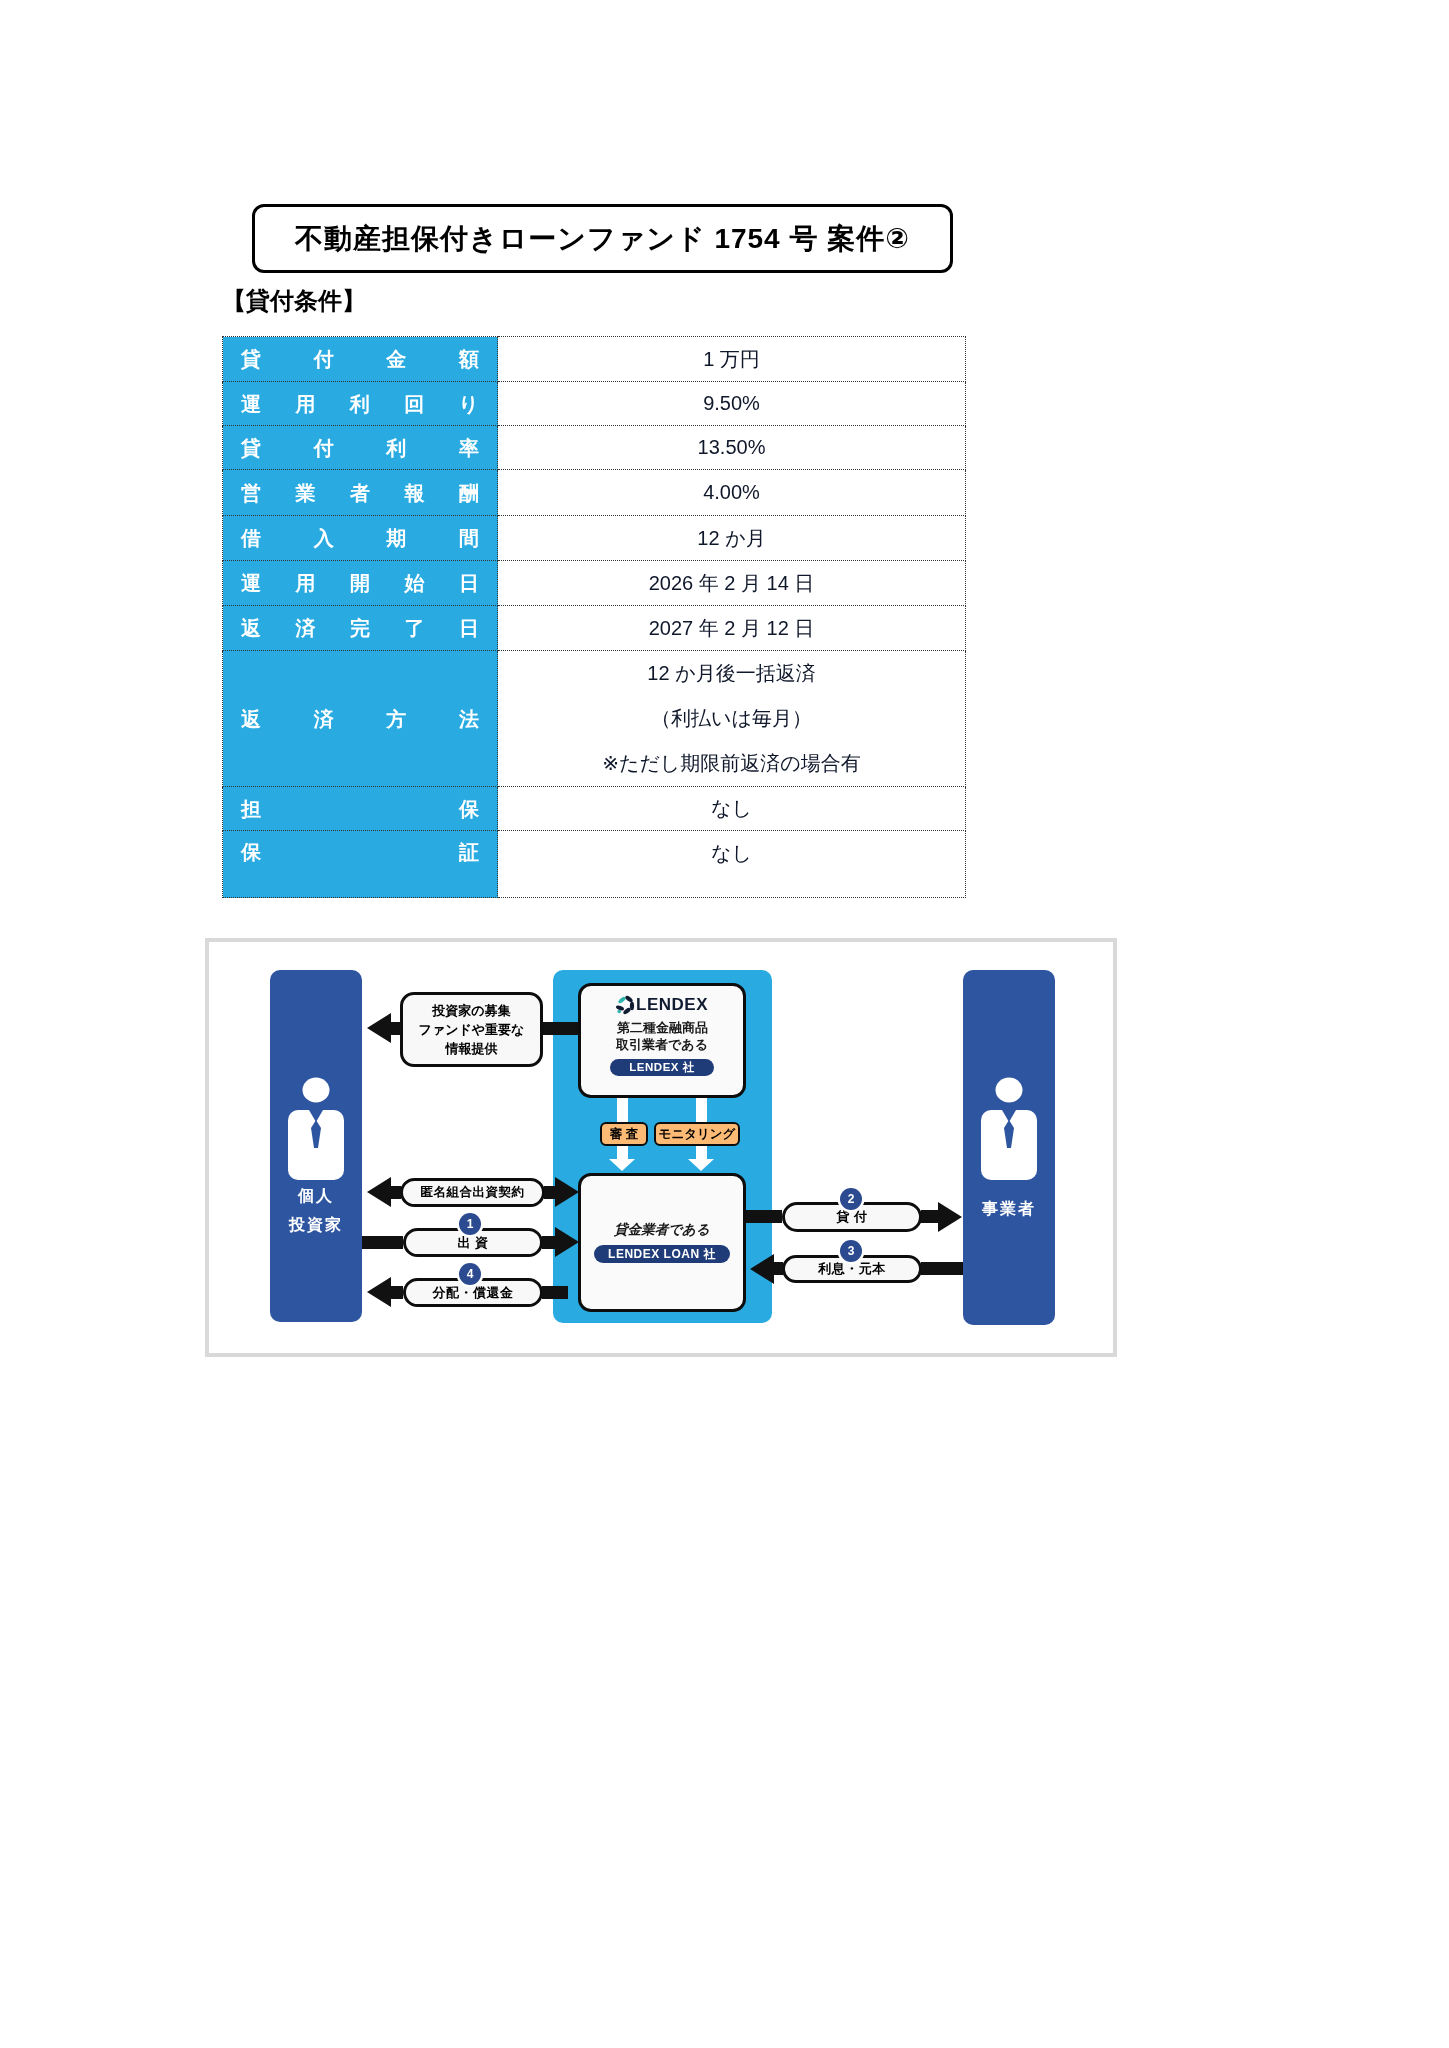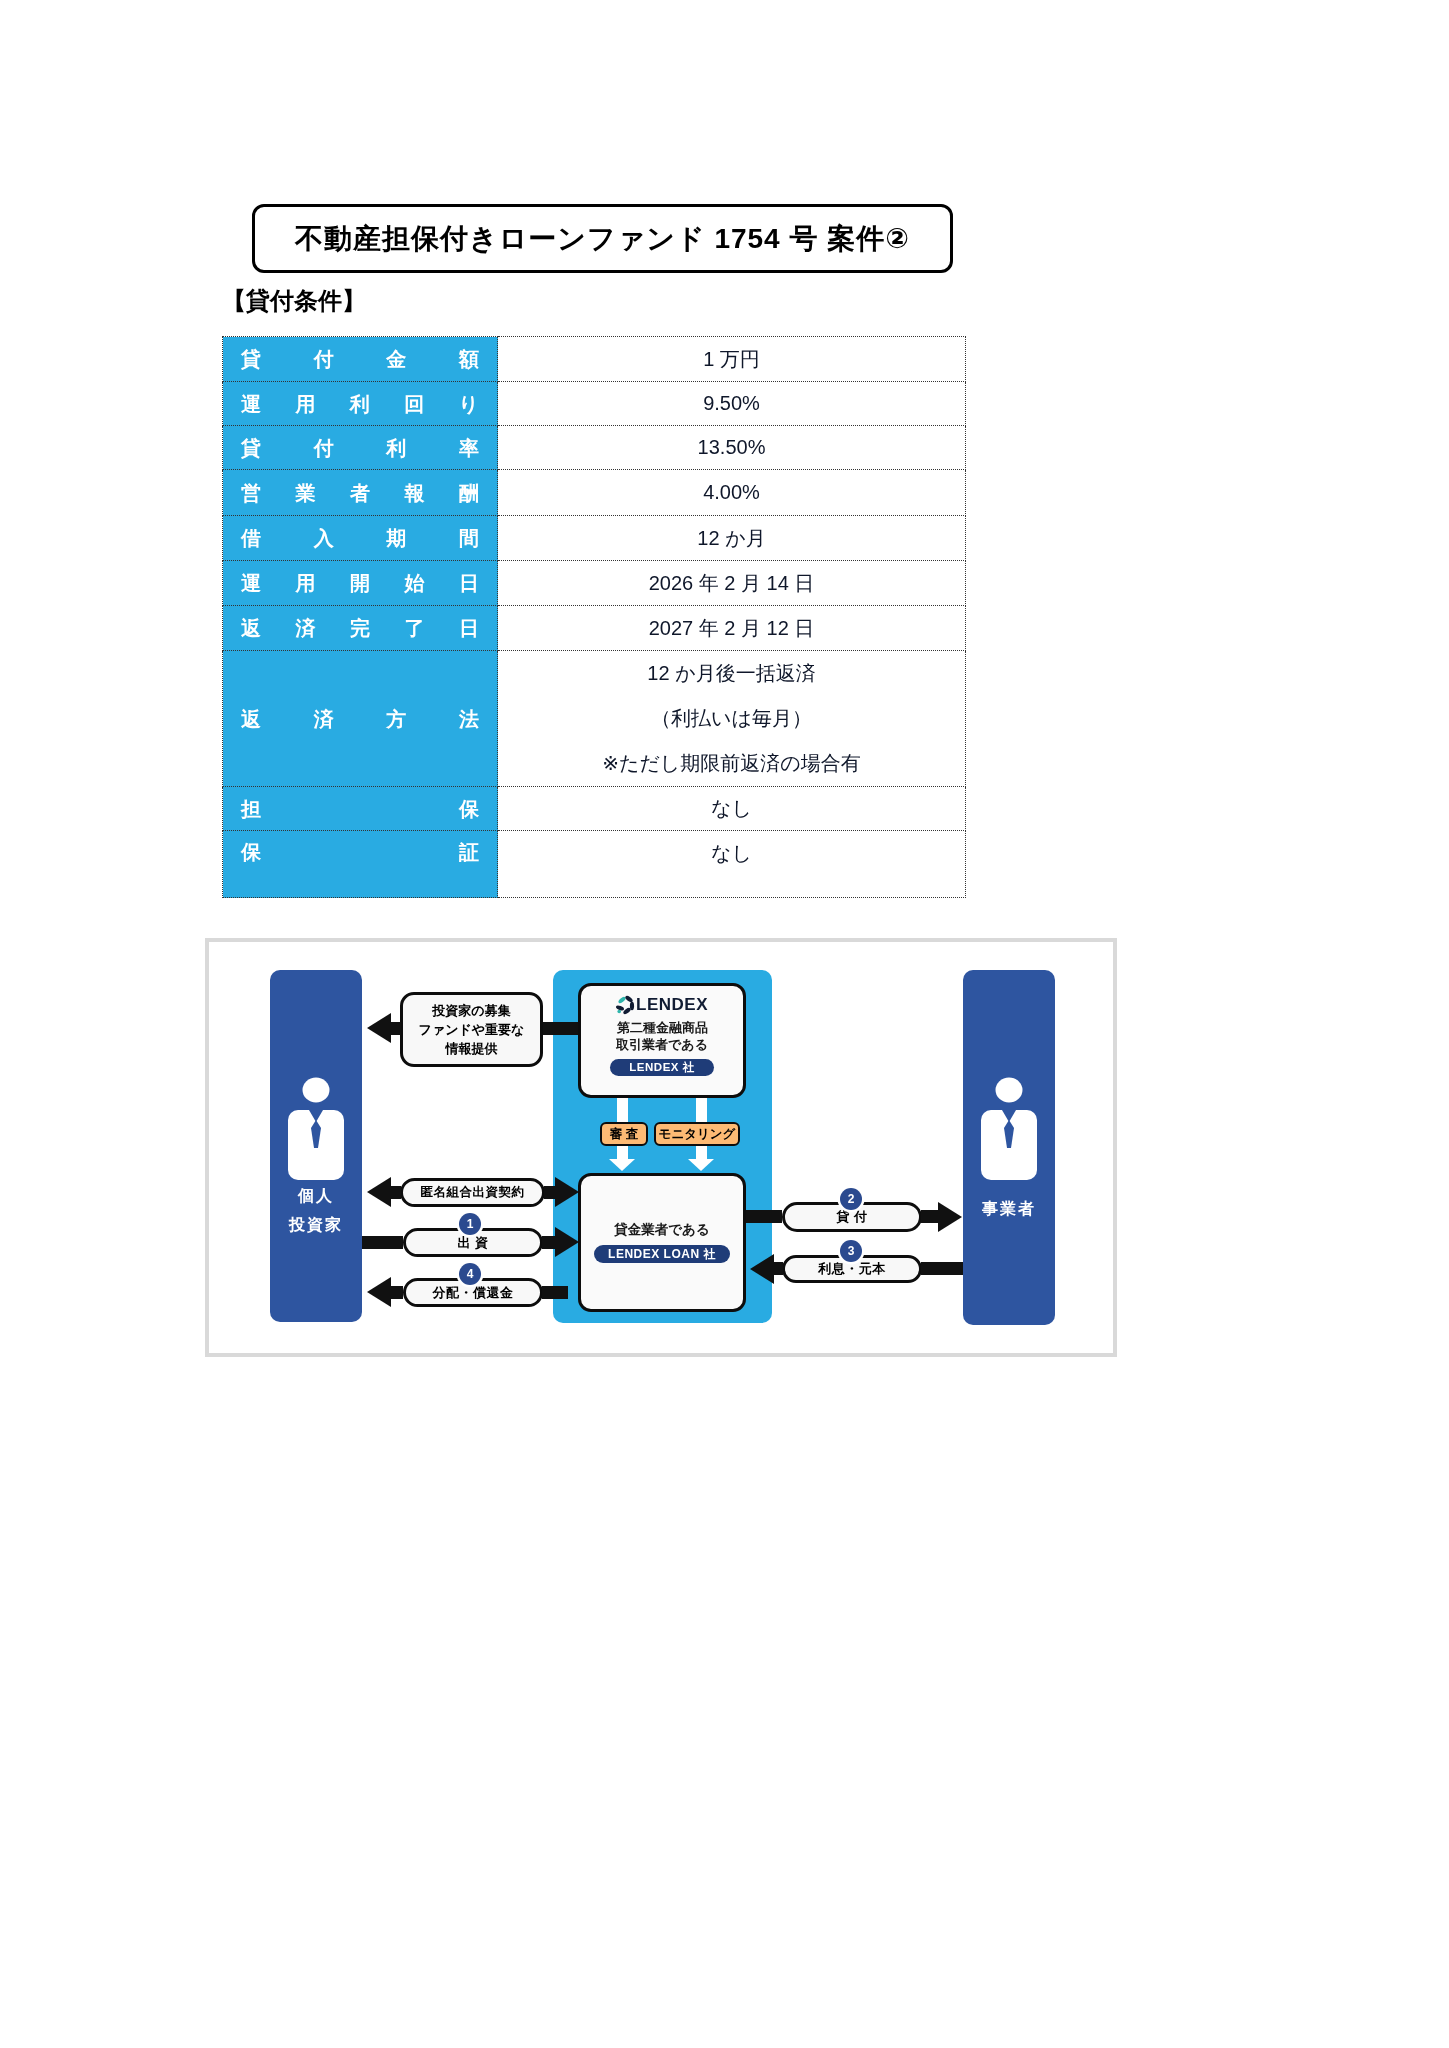--- a/index.html
+++ b/index.html
@@ -281,21 +281,21 @@
   <div class="wbar" style="left:412px;top:160px;height:24px;"></div>
   <div class="wbar" style="left:491px;top:160px;height:24px;"></div>
   <div class="small-tag" style="left:395px;width:48px;">審 査</div>
   <div class="small-tag" style="left:449px;width:86px;">モニタリング</div>
   <div class="wbar" style="left:412px;top:208px;height:13px;"></div>
   <div class="wbar" style="left:491px;top:208px;height:13px;"></div>
   <div class="wah-down" style="left:404px;top:221px;"></div>
   <div class="wah-down" style="left:483px;top:221px;"></div>
 
   <div class="white-card loan-card">
-    <div class="card-desc" style="margin-top:0;font-size:13.5px;">貸金業者である</div>
+    <div class="card-desc" style="margin-top:0;font-size:13.5px;font-style:italic;">貸金業者である</div>
     <div class="navy-pill pill-loan">LENDEX LOAN 社</div>
   </div>
 
   <div class="info-card">
     <div>投資家の募集</div>
     <div>ファンドや重要な</div>
     <div>情報提供</div>
   </div>
   <div class="hbar" style="left:338px;top:84px;width:35px;"></div>
   <div class="hbar" style="left:186px;top:84px;width:10px;"></div>

